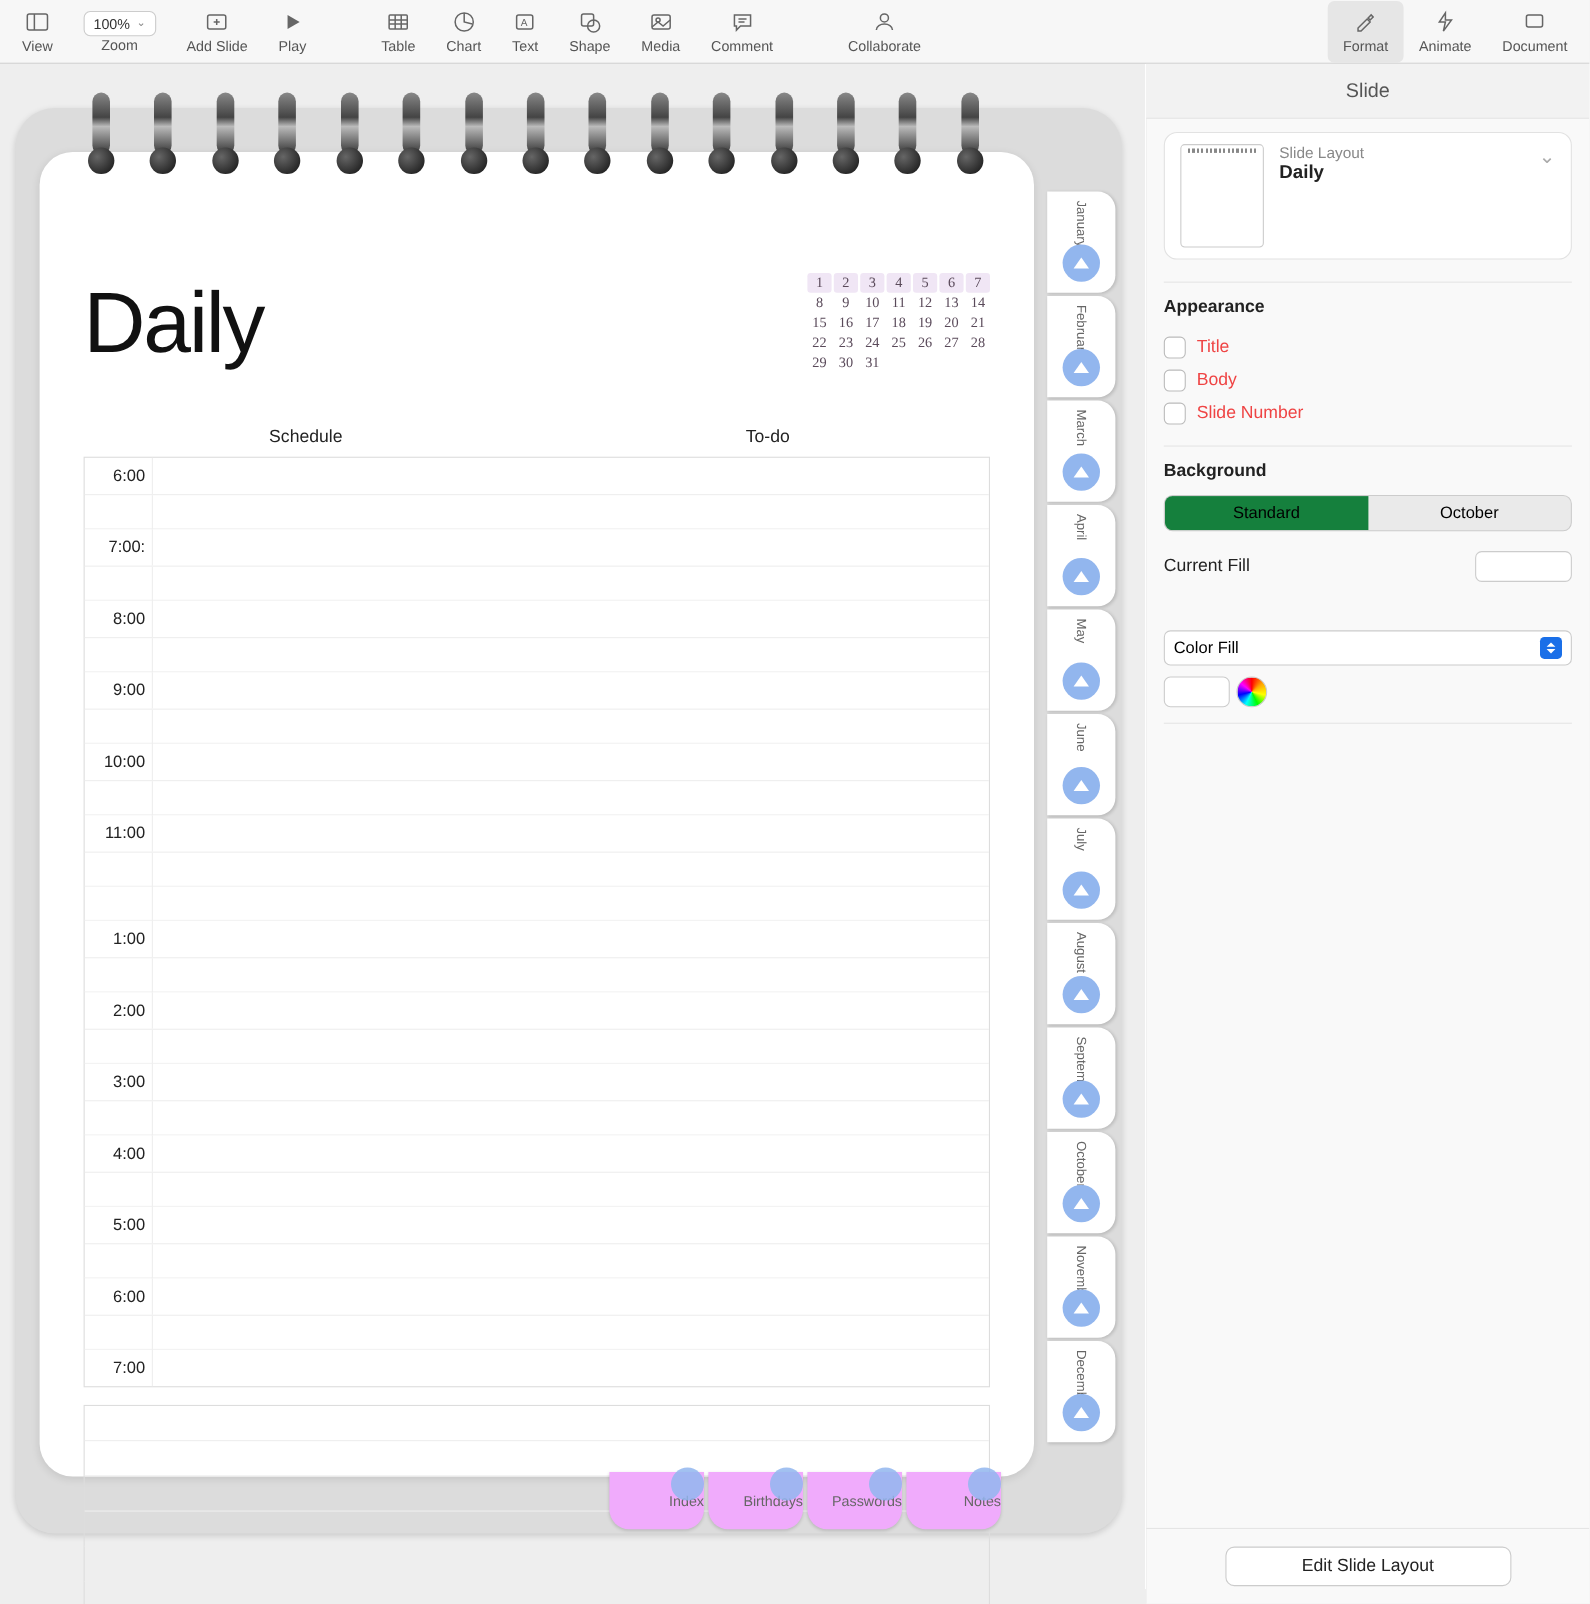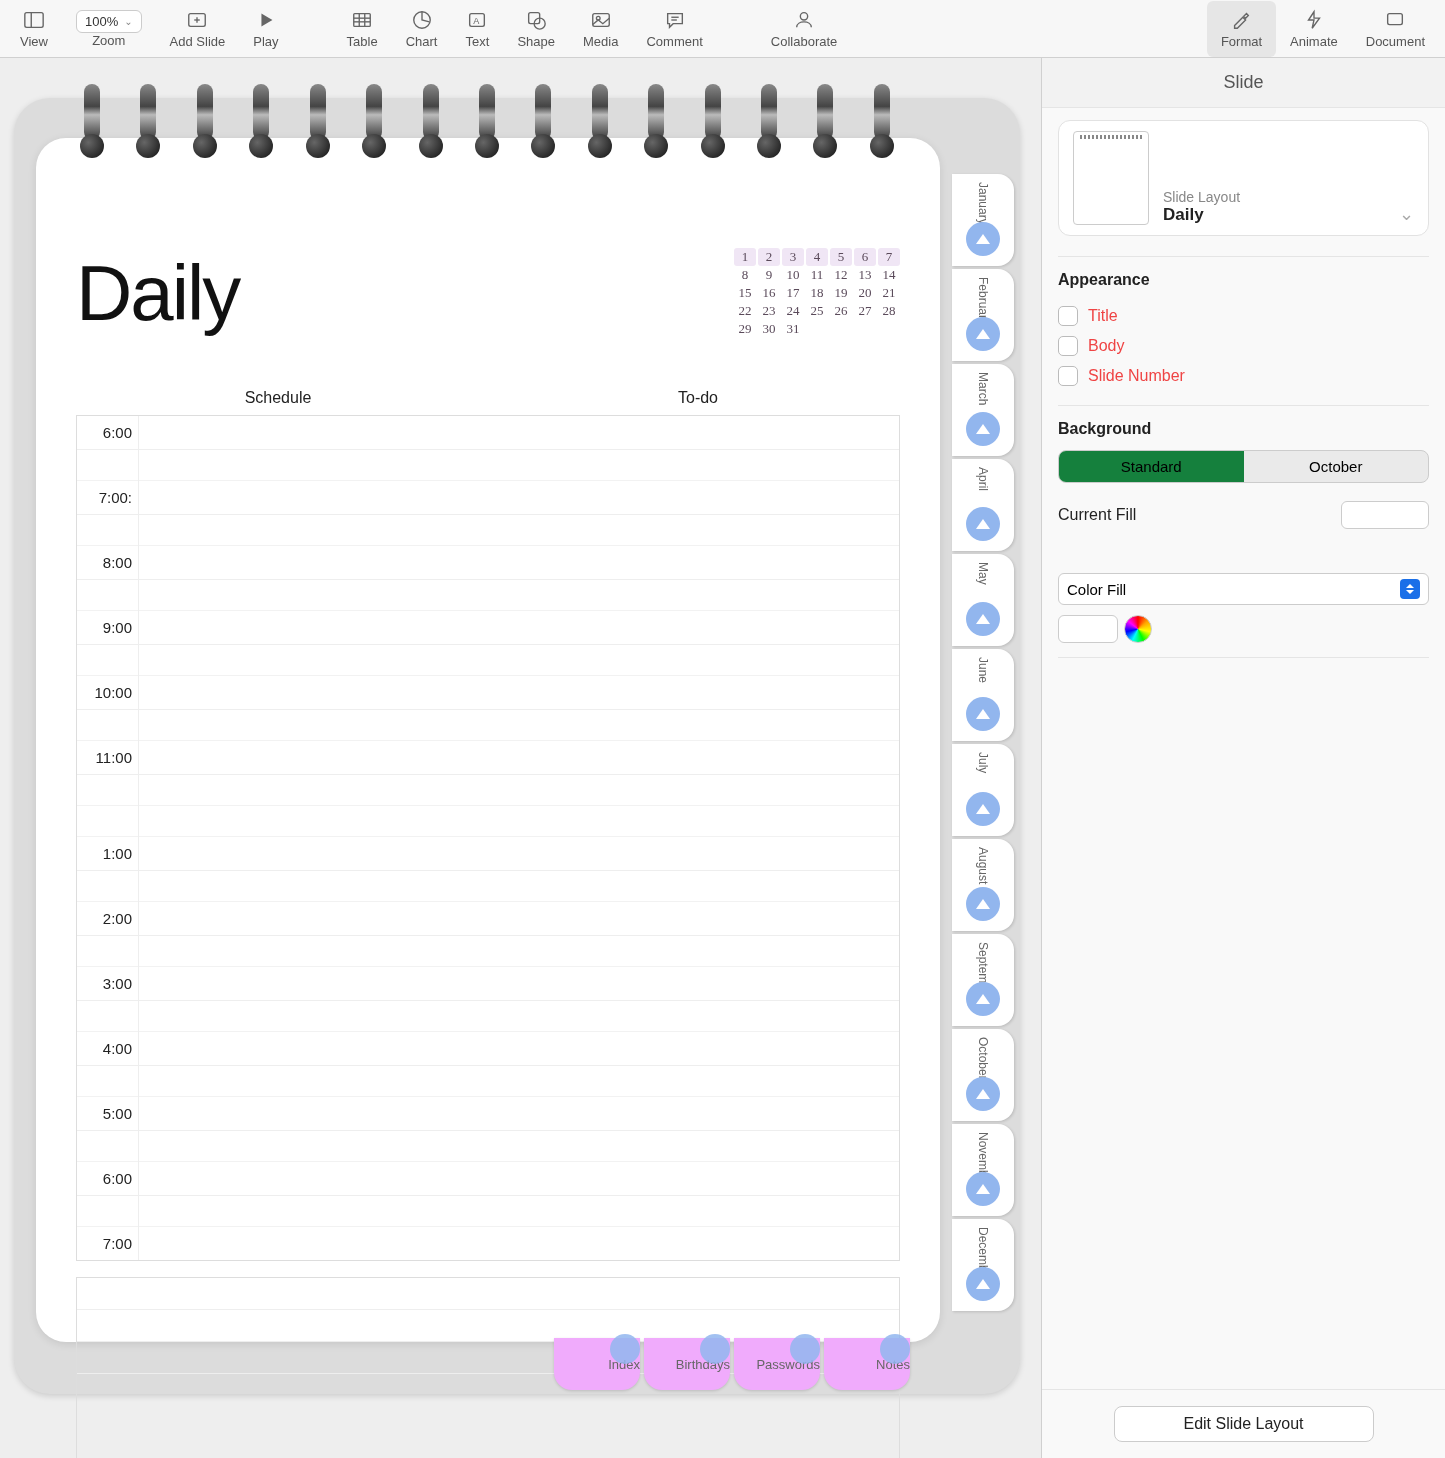--- a/index.html
+++ b/index.html
@@ -250,21 +250,21 @@
   border-bottom: 1px solid #e5e5e5;
   background: #f2f2f2;
 }
 .inspector-body { padding: 12px 16px; flex:1; overflow:auto; }
 .layout-card {
   background: #fff;
   border: 1px solid #e2e2e2;
   border-radius: 12px;
   padding: 10px 14px;
   display: flex;
-  align-items: flex-end;
+  align-items: flex-start;
   gap: 14px;
   margin-bottom: 20px;
 }
 .layout-thumb {
   width: 76px; height: 94px;
   background: #fff;
   border: 1px solid #ccc;
   border-radius: 4px;
   position: relative;
 }

